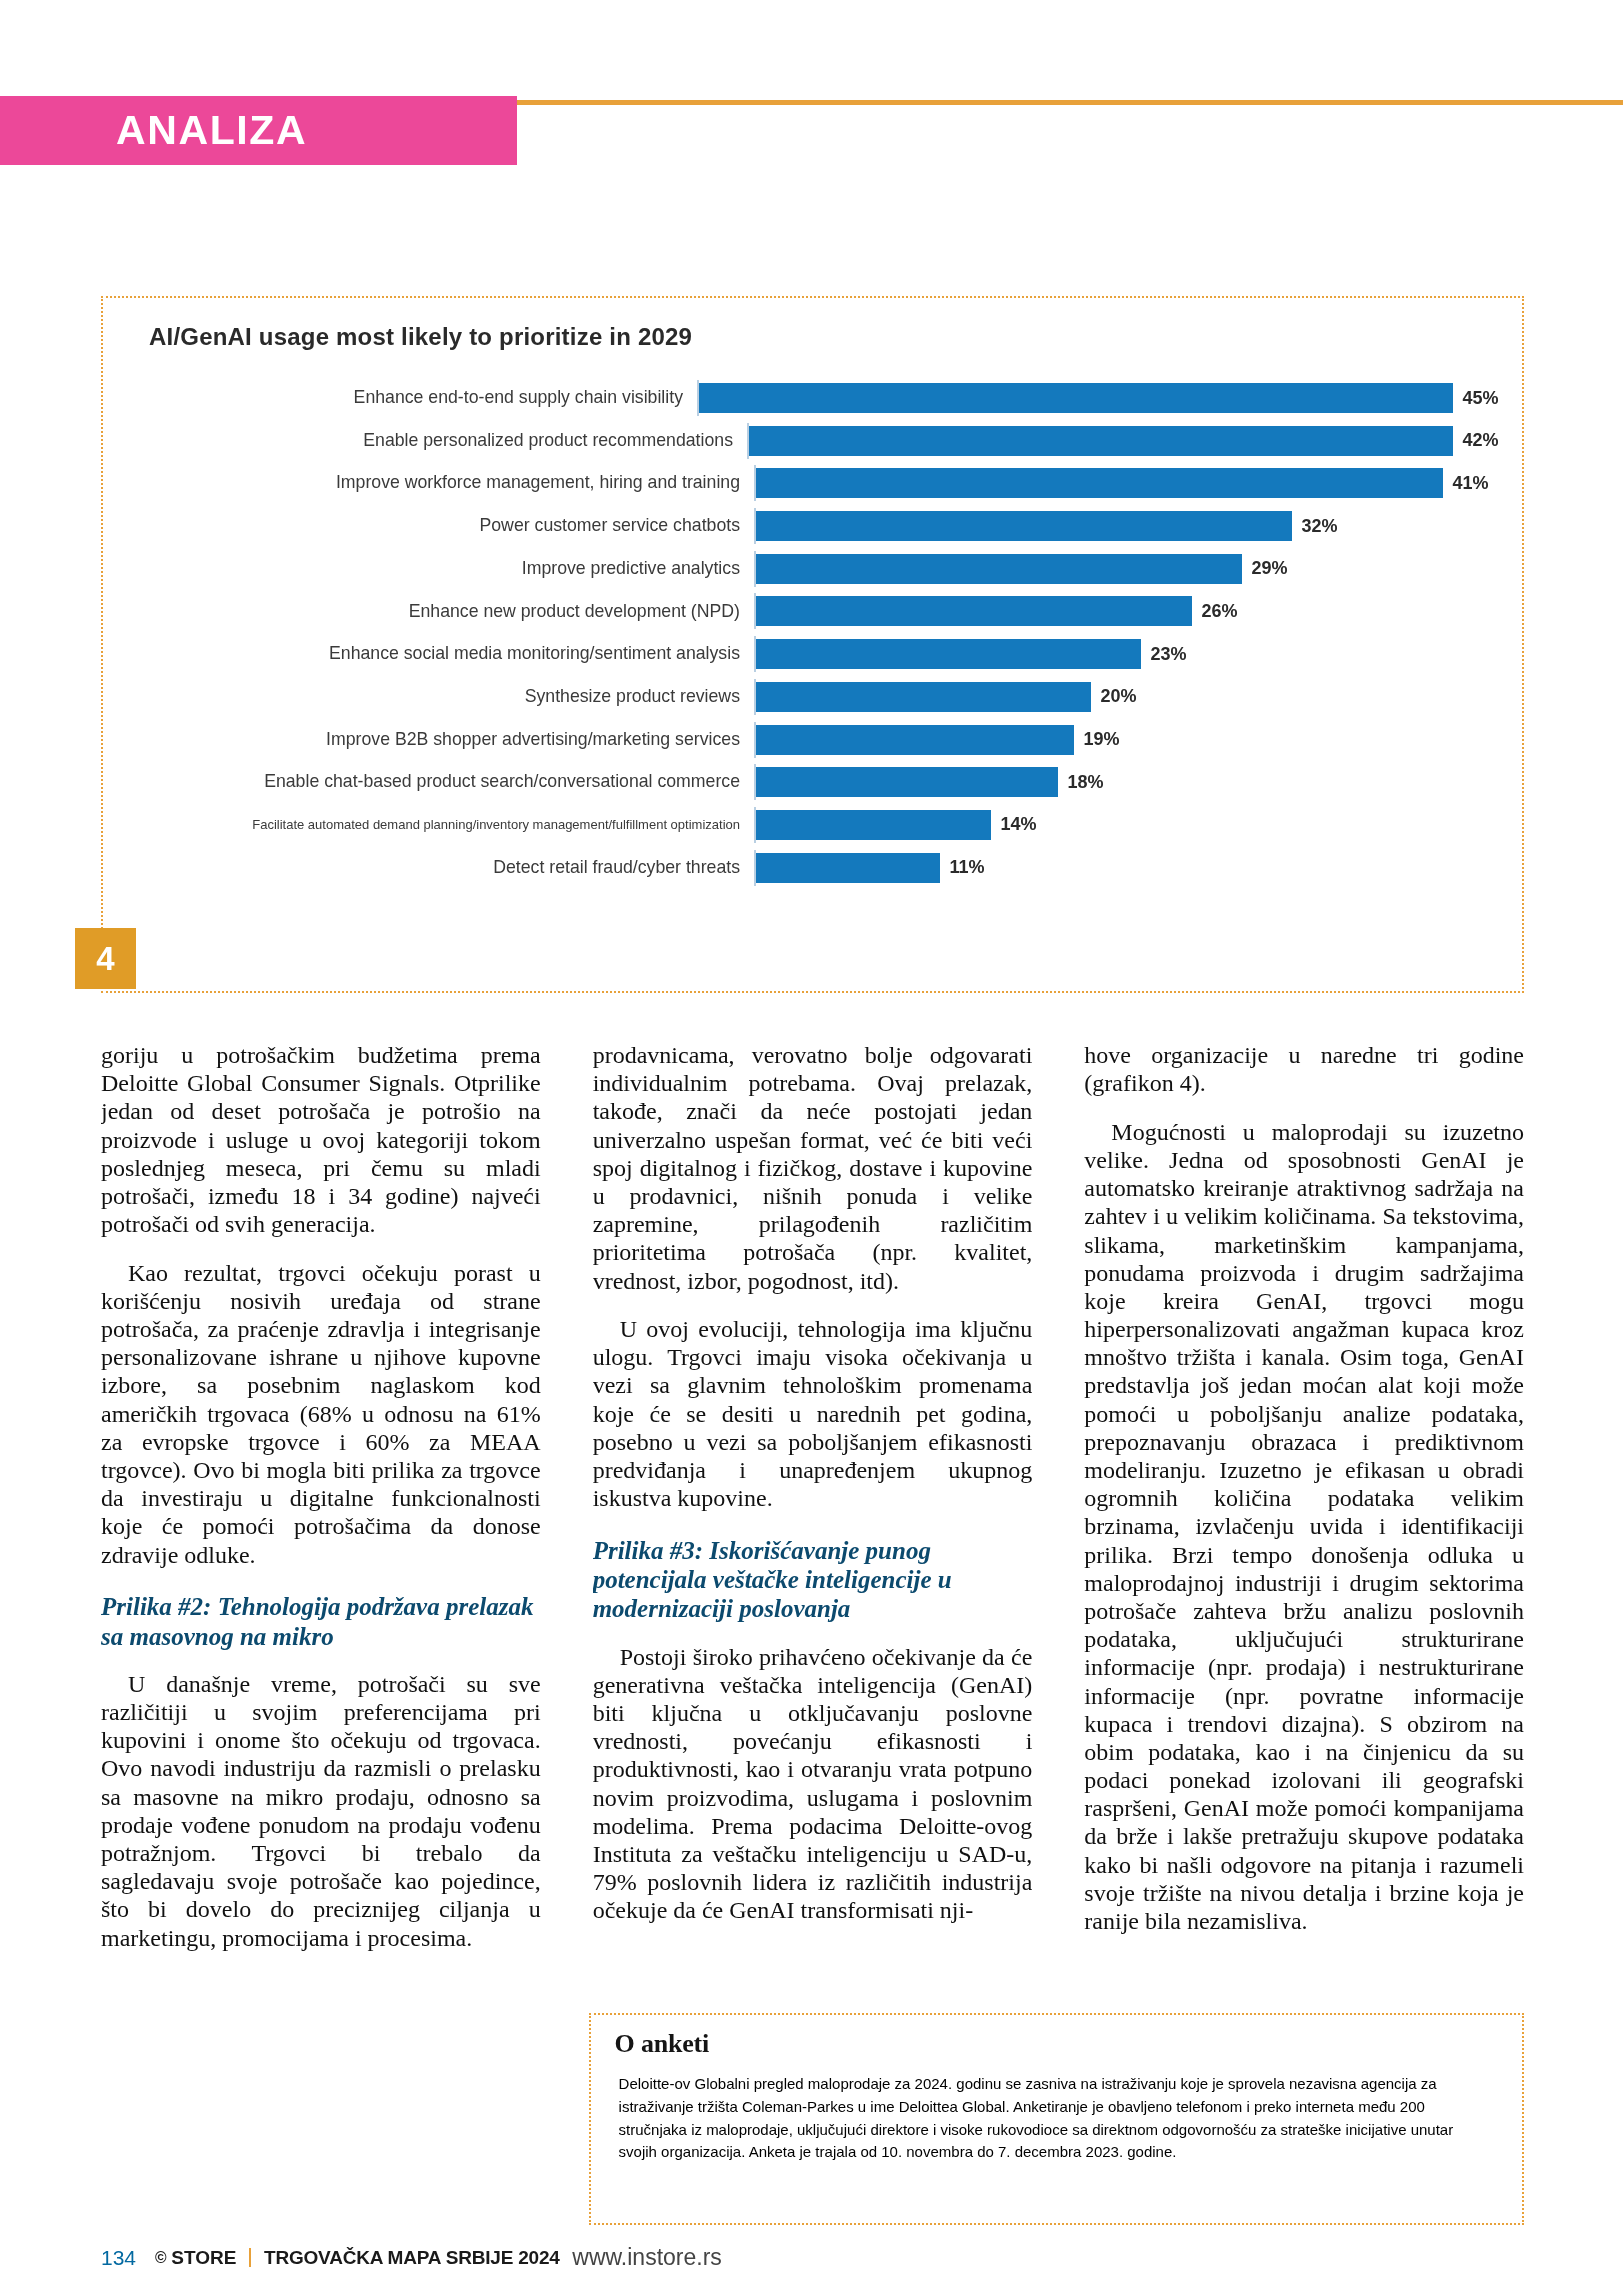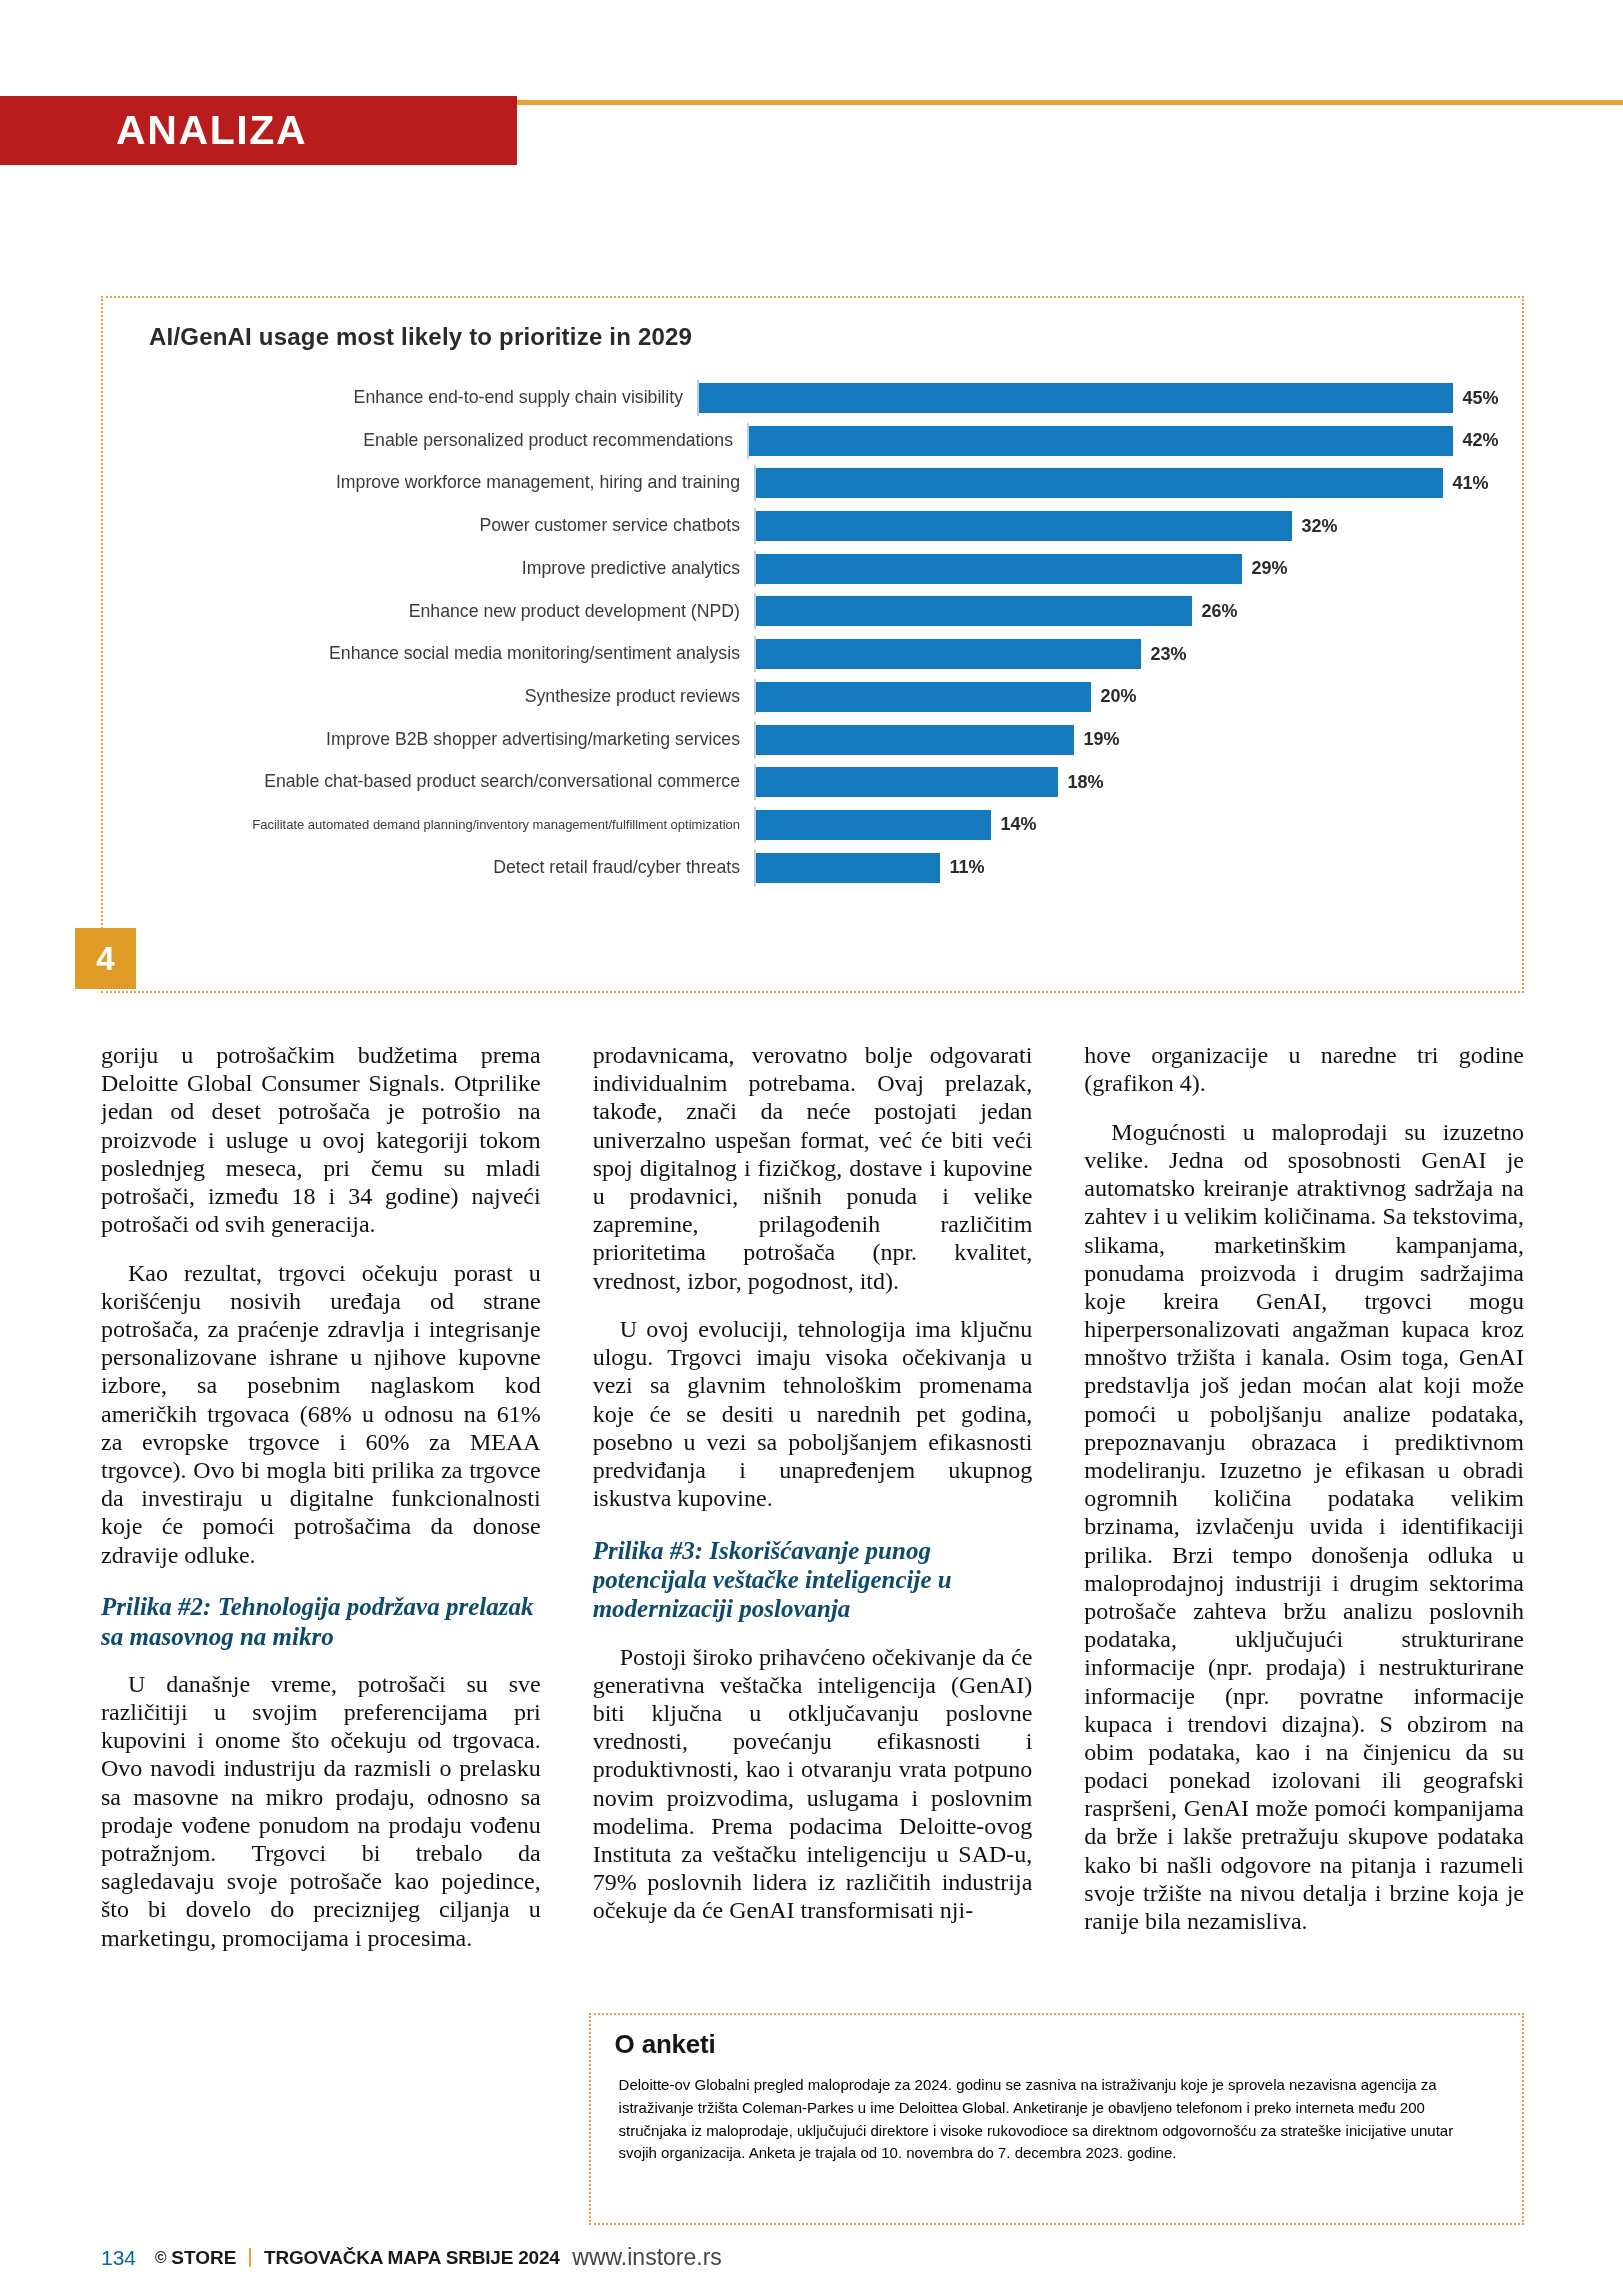--- a/index.html
+++ b/index.html
@@ -5,21 +5,21 @@
   html,body{margin:0;padding:0;background:#ffffff;}
   body{
     width:1623px;height:2295px;position:relative;overflow:hidden;
     font-family:"Liberation Serif", serif;
     -webkit-font-smoothing:antialiased;
   }
 
   
   #header-band{position:absolute;left:0;top:100px;width:1623px;height:4.7px;background:#e8a13a;}
   #analiza-box{
-    position:absolute;left:0;top:96px;width:517px;height:69px;background:#b91c1c;
+    position:absolute;left:0;top:96px;width:517px;height:69px;background:#ec4899;
     display:flex;align-items:center;
   }
   #analiza-label{
     margin-left:116px;color:#ffffff;font-family:"Liberation Sans", sans-serif;
     font-weight:bold;font-size:41px;letter-spacing:1.6px;
   }
 
   
   #chart-panel{
     position:absolute;left:101px;top:296px;width:1423px;height:697px;
@@ -77,21 +77,21 @@
   #col-left{height:938px;overflow:hidden;}
   #col-mid{height:938px;overflow:hidden;}
   #col-right{height:938px;overflow:hidden;}
 
   
   #survey-box{
     position:absolute;left:589px;top:2013px;width:935px;height:212px;
     border:2.4px dotted #e8a13a;box-sizing:border-box;padding:14px 23.6px 11px 23.6px;
   }
   #survey-title{
-    font-family:Liberation Sans, sans-serif;font-weight:bold;font-size:26px;
+    font-family:Liberation Serif, serif;font-weight:bold;font-size:26px;
     color:#151515;margin:0 0 14px 0;letter-spacing:-0.2px;
   }
   #survey-text{
     font-family:"Liberation Sans", sans-serif;font-size:15px;line-height:1.52;
     color:#000000;text-align:left;margin:4px;
   }
 
   
   #footer{
     position:absolute;left:101px;top:2242px;width:1423px;height:31px;

